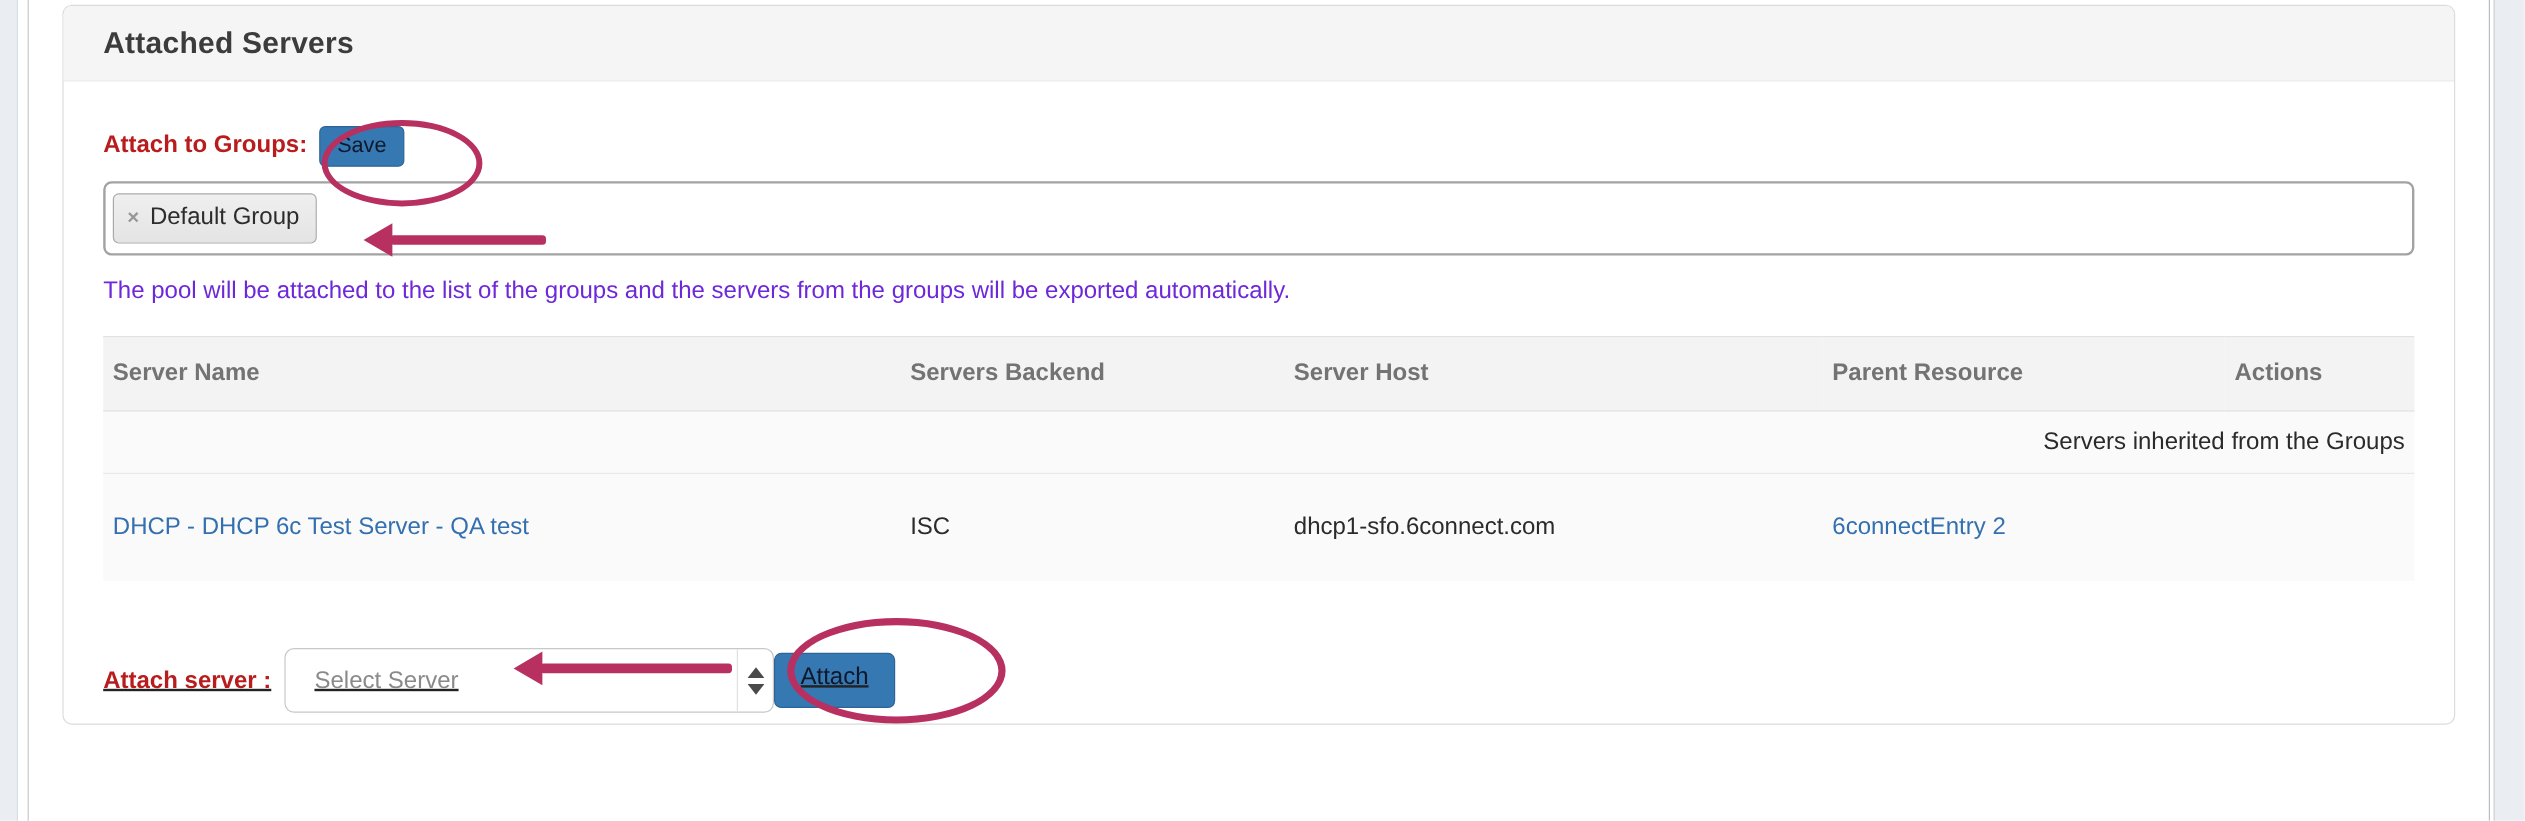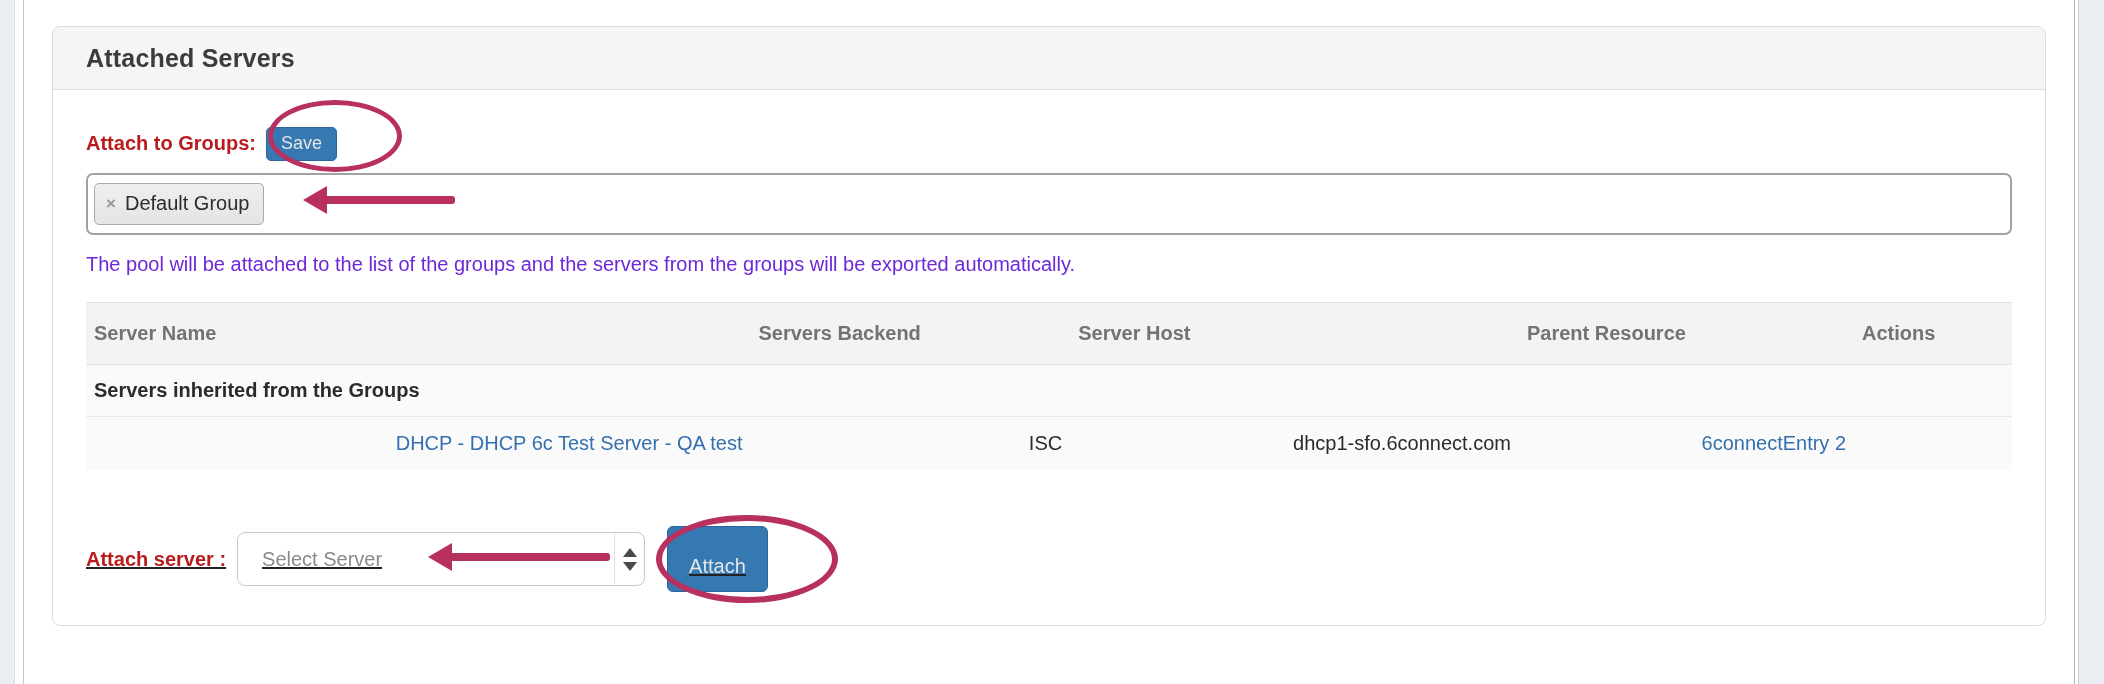--- a/index.html
+++ b/index.html
@@ -13,39 +13,39 @@
   }
 
   
   .edge-left  { position:absolute; left:0; top:0; width:15px; height:684px; background:#eaeef2; border-right:1px solid #d9dee3; }
   .hairline-left  { position:absolute; left:23px; top:0; width:1px; height:684px; background:#c6c8ca; }
   .hairline-right { position:absolute; left:2074px; top:0; width:1px; height:684px; background:#b9bcbe; }
   .edge-right { position:absolute; right:0; top:0; width:26px; height:684px; background:#eaeef2; border-left:1px solid #ccd1d5; }
 
   
   .panel {
-    position:absolute; left:52px; top:26px; width:1994px; height:600px;
+    position:absolute; left:52px; top:4px; width:1994px; height:600px;
     background:#fff; border:1px solid #dcdcdc; border-radius:8px;
   }
   .panel-heading {
     height:63px; background:#f5f5f5; border-bottom:1px solid #ddd;
     border-radius:7px 7px 0 0; display:flex; align-items:center;
     padding:0 33px; font-size:25px; font-weight:bold; color:#3c3c3c;
     letter-spacing:.2px;
   }
   .panel-body { padding:0 33px; position:relative; }
 
   .row-groups { margin-top:35px; display:flex; align-items:center; height:37px; }
   .label-bold { font-size:20px; font-weight:bold; color:#b91c1c; }
 
   .btn { display:inline-flex; align-items:center; justify-content:center;
-         background:#3678b2; color:#e5e5e5; border:1px solid #2d6499; cursor:pointer;
+         background:#3678b2; color:#0f172a; border:1px solid #2d6499; cursor:pointer;
          font-family:"Liberation Sans", sans-serif; }
   .btn-save { margin-left:10px; font-size:18px; padding:5px 14px 6px; border-radius:5px; }
-  .btn-attach { margin-left:22px; font-size:20px; padding:28px 21px 13px; border-radius:6px; }
+  .btn-attach { font-size:20px; padding:8px 21px 13px; border-radius:6px; }
 
   .tagbox {
     margin-top:11px; height:62px; border:2px solid #a2a2a2; border-radius:7px;
     background:#fff; display:flex; align-items:center; padding:0 6px;
   }
   .tag {
     display:inline-flex; align-items:center; gap:9px;
     background:linear-gradient(#efefef,#e4e4e4); border:1px solid #a9a9a9;
     border-radius:5px; padding:8px 14px 9px 11px; font-size:20px; color:#2c2c2c;
     cursor:default;
@@ -53,23 +53,23 @@
   .tag-x { color:#979797; font-weight:bold; font-size:17px; line-height:1; cursor:pointer; }
 
   .help-text { margin-top:18px; font-size:20px; color:#6d28d9; }
 
   table.servers { margin-top:26px; width:100%; border-collapse:collapse; table-layout:fixed; }
   table.servers th {
     text-align:left; font-size:20px; font-weight:bold; color:#737373;
     background:#f3f3f3; border-top:1px solid #e2e2e2; border-bottom:1px solid #e2e2e2;
     padding:19px 8px;
   }
-  table.servers td { font-size:20px; color:#2b2b2b; background:#fafafa; padding:15px 8px;text-align:right; }
+  table.servers td { font-size:20px; color:#2b2b2b; background:#fafafa; padding:33px 8px; }
   tr.group-row td {
-    text-align:left; font-weight:bold; padding:14px 8px;
+    text-align:right; font-weight:normal; padding:14px 8px;
     border-bottom:1px solid #e8e8e8;
   }
   .col-name{width:34.5%}.col-backend{width:16.6%}.col-host{width:23.3%}.col-parent{width:17.4%}.col-actions{width:8.2%}
   a.tbl-link { color:#3470af; text-decoration:none; cursor:pointer; }
 
   .row-attach { margin-top:56px; display:flex; align-items:center;text-decoration:underline; }
   .select {
     margin-left:11px; width:408px; height:54px; background:#fff;
     border:1px solid #c8c8c8; border-radius:8px; position:relative;
     display:flex; align-items:center; padding-left:24px;

